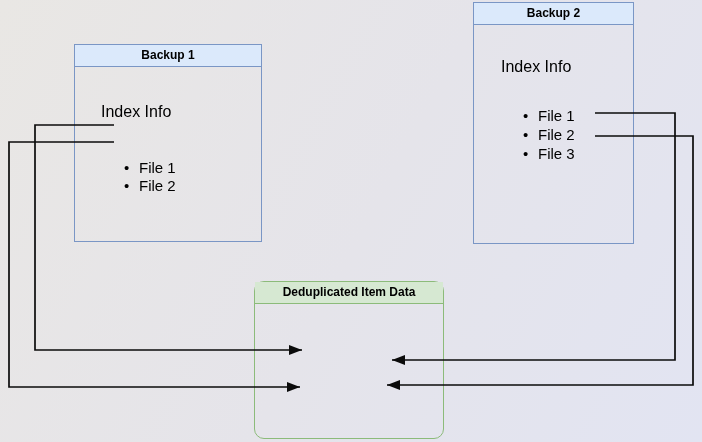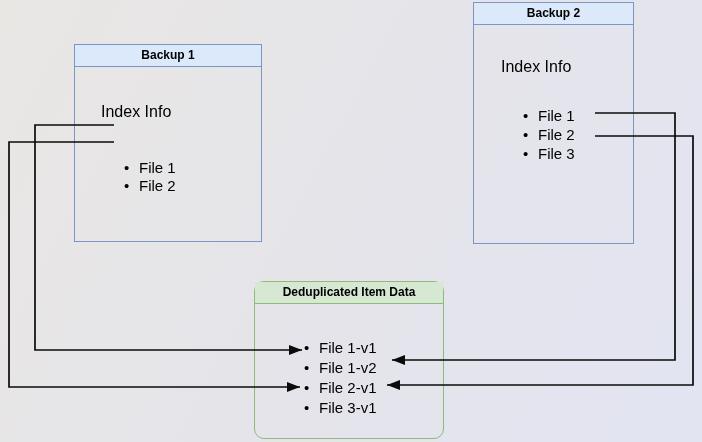--- a/index.html
+++ b/index.html
@@ -96,38 +96,20 @@
       </div>
       <div class="li">
         <span class="bullet"></span>
         <span>File 3</span>
       </div>
     </div>
   </div>
 
   <div class="box green dd" style="left:254px; top:281px; width:190px; height:158px;border-radius:10px;">
     <div class="box-header">Deduplicated Item Data</div>
-    <div class="list" style="top:55px;">
-      <div class="li">
-        <span class="bullet"></span>
-        <span>File 1-v1</span>
-      </div>
-      <div class="li">
-        <span class="bullet"></span>
-        <span>File 1-v2</span>
-      </div>
-      <div class="li">
-        <span class="bullet"></span>
-        <span>File 2-v1</span>
-      </div>
-      <div class="li">
-        <span class="bullet"></span>
-        <span>File 3-v1</span>
-      </div>
-    </div>
   </div>
 
   <svg class="edges" xmlns="http://www.w3.org/2000/svg">
     <defs>
       <marker id="arrowhead" markerUnits="userSpaceOnUse" markerWidth="14" markerHeight="10" refX="13" refY="5" orient="auto">
         <path d="M0,0 L13,5 L0,10 Z" fill="#0b0b0b"></path>
       </marker>
     </defs>
     <polyline marker-end="url(#arrowhead)" points="114,125 35,125 35,350 302,350"></polyline>
     <polyline marker-end="url(#arrowhead)" points="114,142 9,142 9,387 300,387"></polyline>

